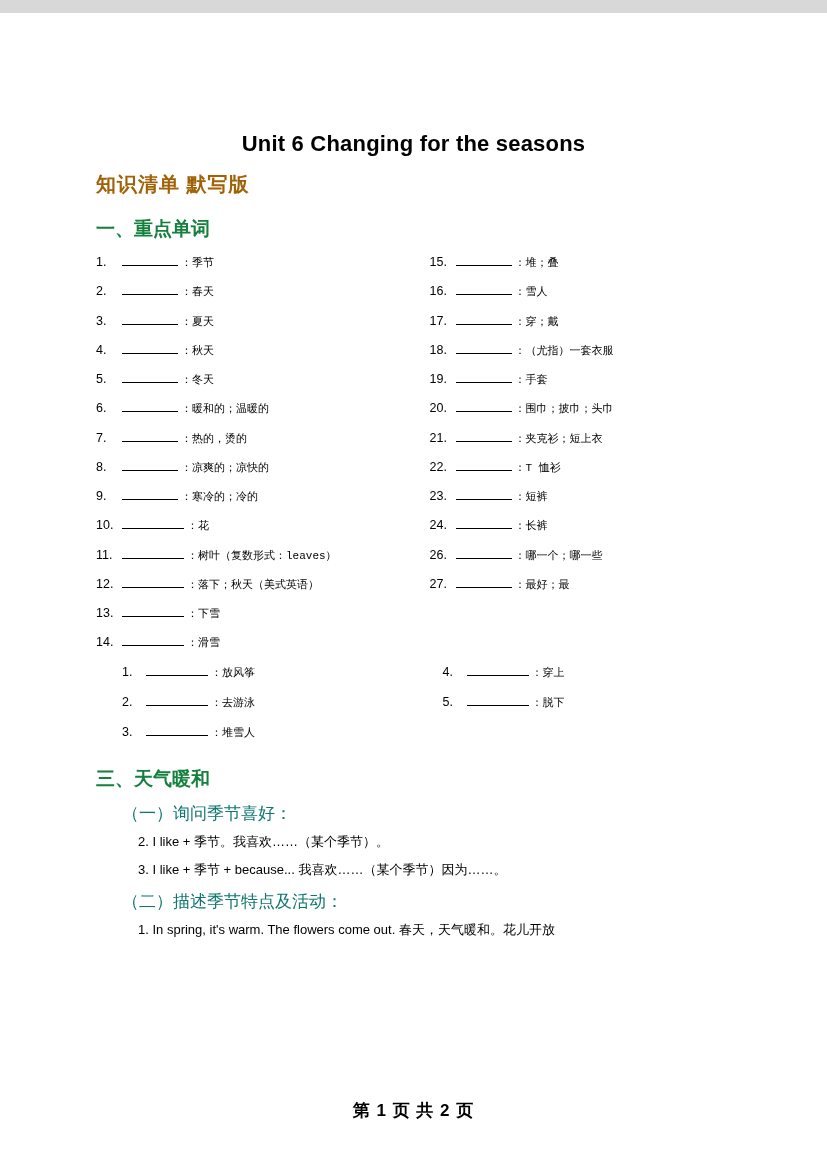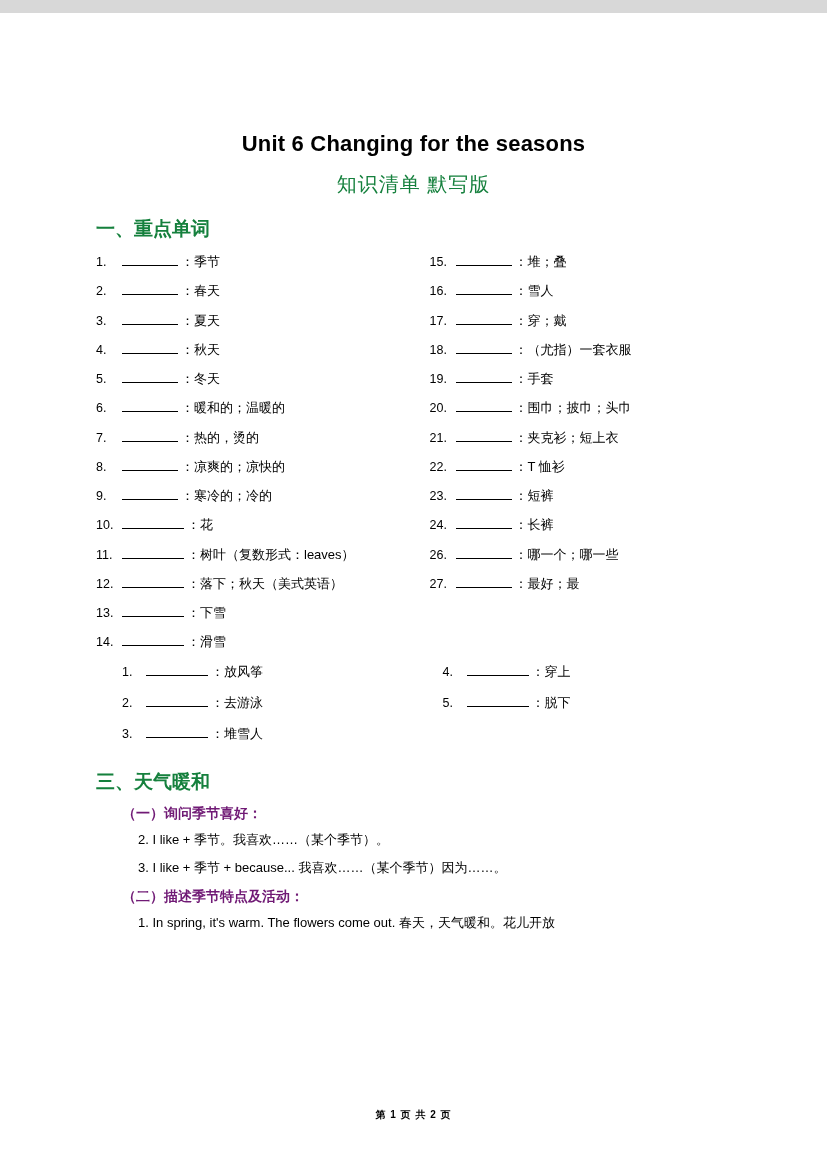--- a/index.html
+++ b/index.html
@@ -26,23 +26,23 @@
   }
   .doc-title {
     font-size: 22px;
     font-weight: bold;
     text-align: center;
     letter-spacing: 0.2px;
     margin: 0 0 8px 0;
   }
   .doc-subtitle {
     font-size: 20px;
-    font-weight: normal;
-    text-align: center;
-    color: #15803d;
+    font-weight: bold;
+    text-align: left;
+    color: #a16207;
     margin: 14px 0 18px 0;
     letter-spacing: 1px;
   }
   .section-head {
     font-size: 19px;
     font-weight: bold;
     color: #15803d;
     margin: 14px 0 10px 0;
   }
   .two-col {
@@ -71,58 +71,59 @@
   }
   .blank {
     display: inline-block;
     border-bottom: 1px solid #000;
     height: 13px;
     margin-right: 3px;
   }
   .b-short { width: 56px; }
   .b-med { width: 62px; }
   .wdef {
-    font-size: 13px;
+    font-size: 11px;
     white-space: nowrap;
+    font-family: Liberation Mono, monospace;
   }
   .phrase-wrap {
     padding-left: 26px;
   }
   .prow {
     display: flex;
     align-items: baseline;
     font-size: 12.5px;
     margin-bottom: 12px;
   }
   .pnum {
     width: 24px;
     flex: 0 0 24px;
   }
   .sent-block {
     padding-left: 26px;
   }
   .sub-head {
-    font-size: 14px;
-    font-weight: bold;
-    color: #701a75;
+    font-size: 17px;
+    font-weight: normal;
+    color: #0f766e;
     margin: 8px 0 9px 0;
   }
   .sent {
     font-size: 13px;
     margin: 0 0 12px 0;
     padding-left: 16px;
     line-height: 1.25;
   }
   .footer {
     position: absolute;
     bottom: 48px;
     left: 0;
     right: 0;
     text-align: center;
-    font-size: 10px;
+    font-size: 17px;
     font-weight: bold;
     letter-spacing: 1px;
   }
 </style>
 </head>
 <body>
 
 <div class="page">
   <div class="content">
 

